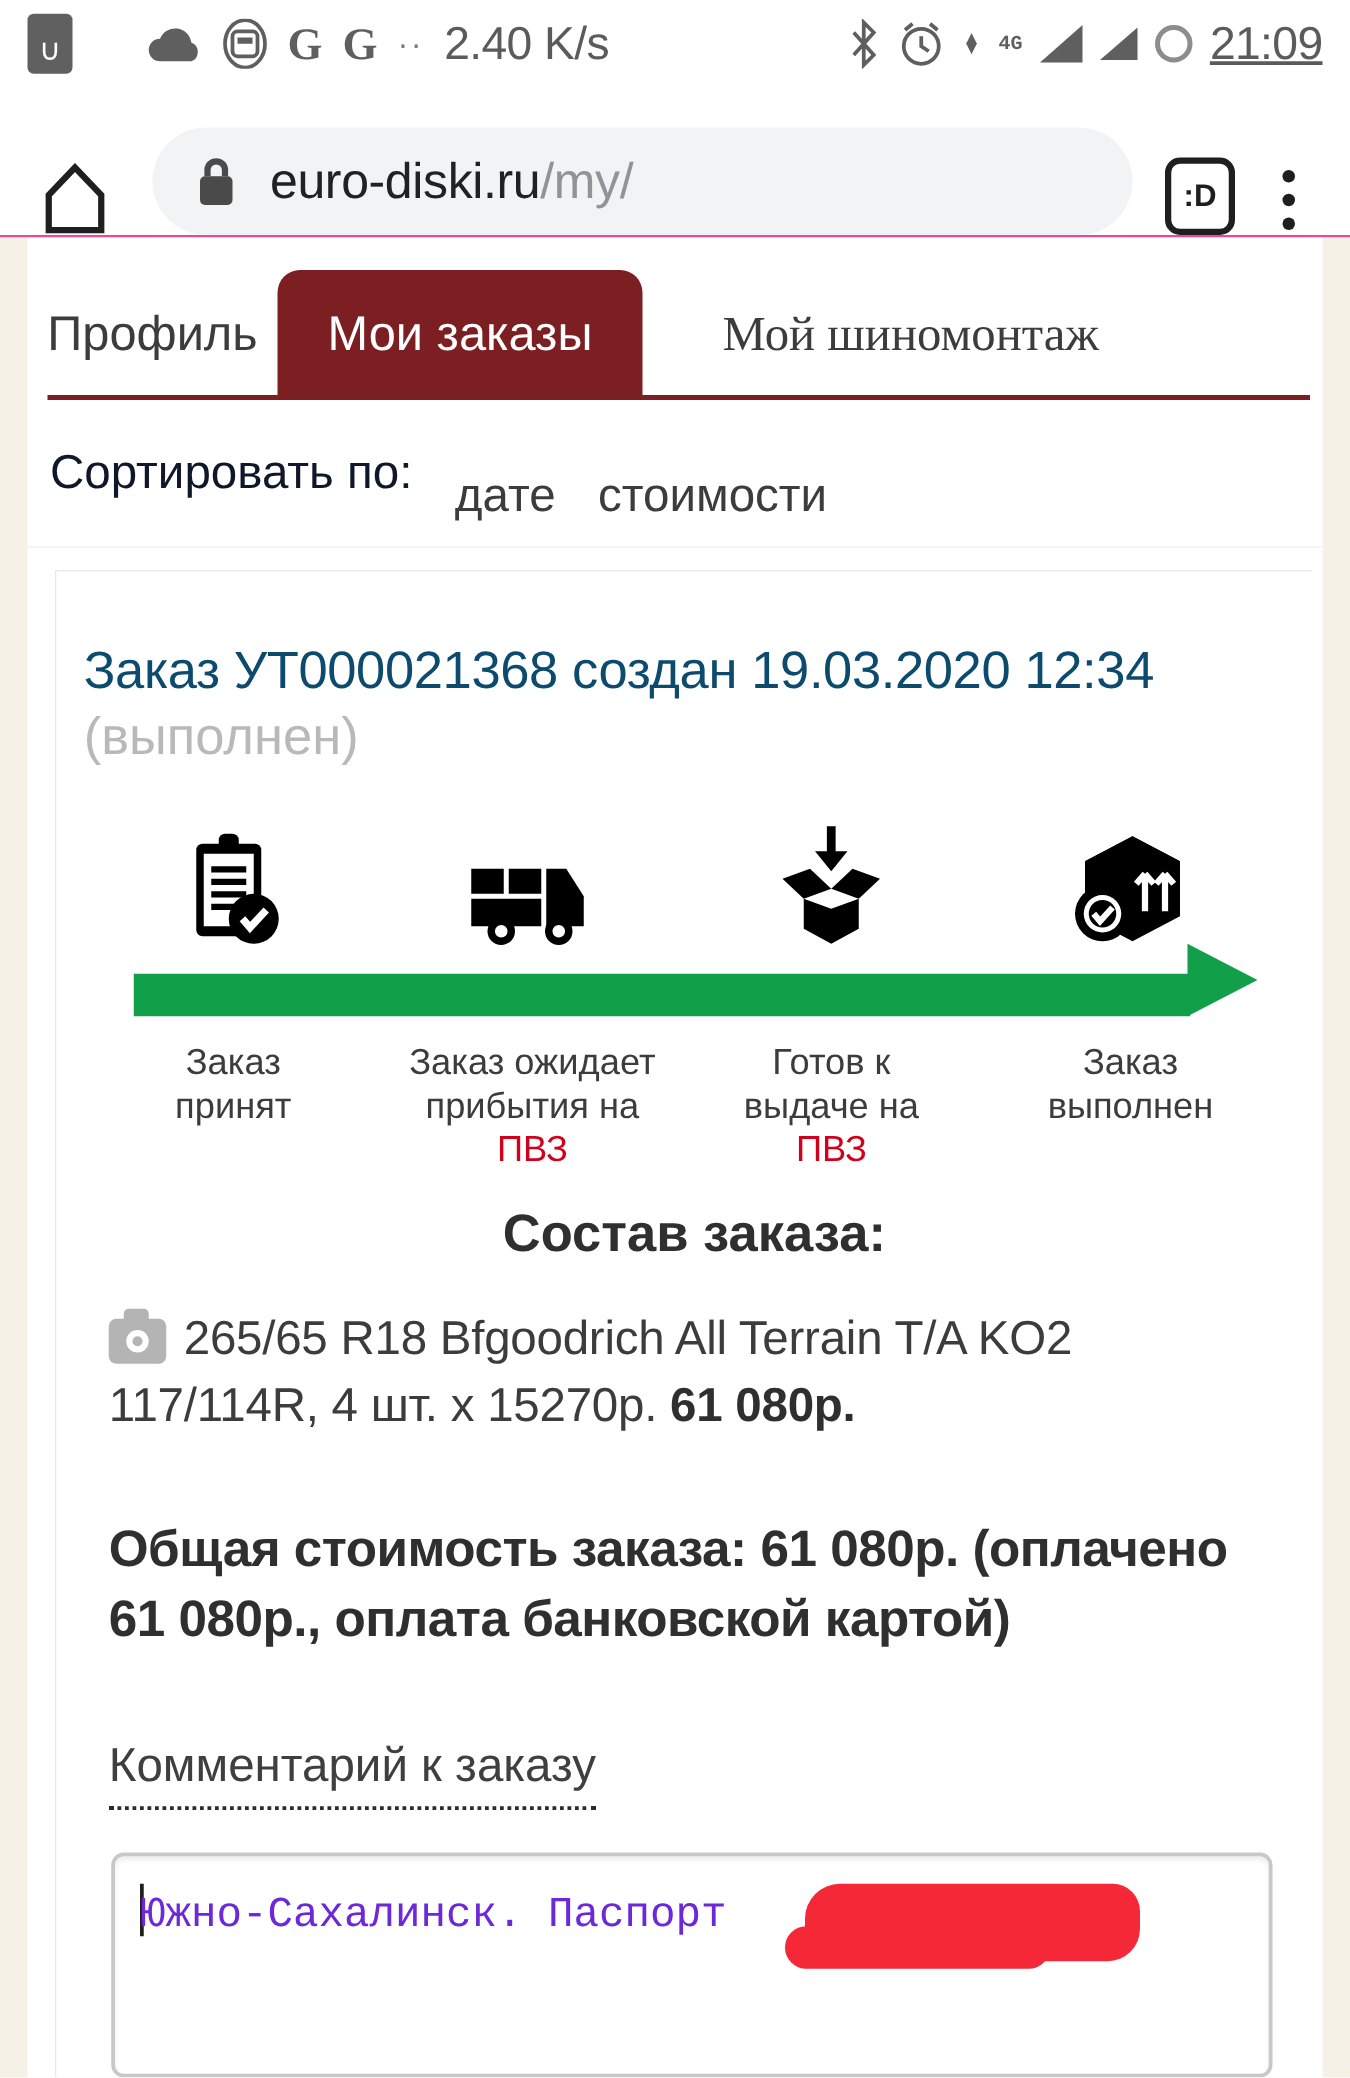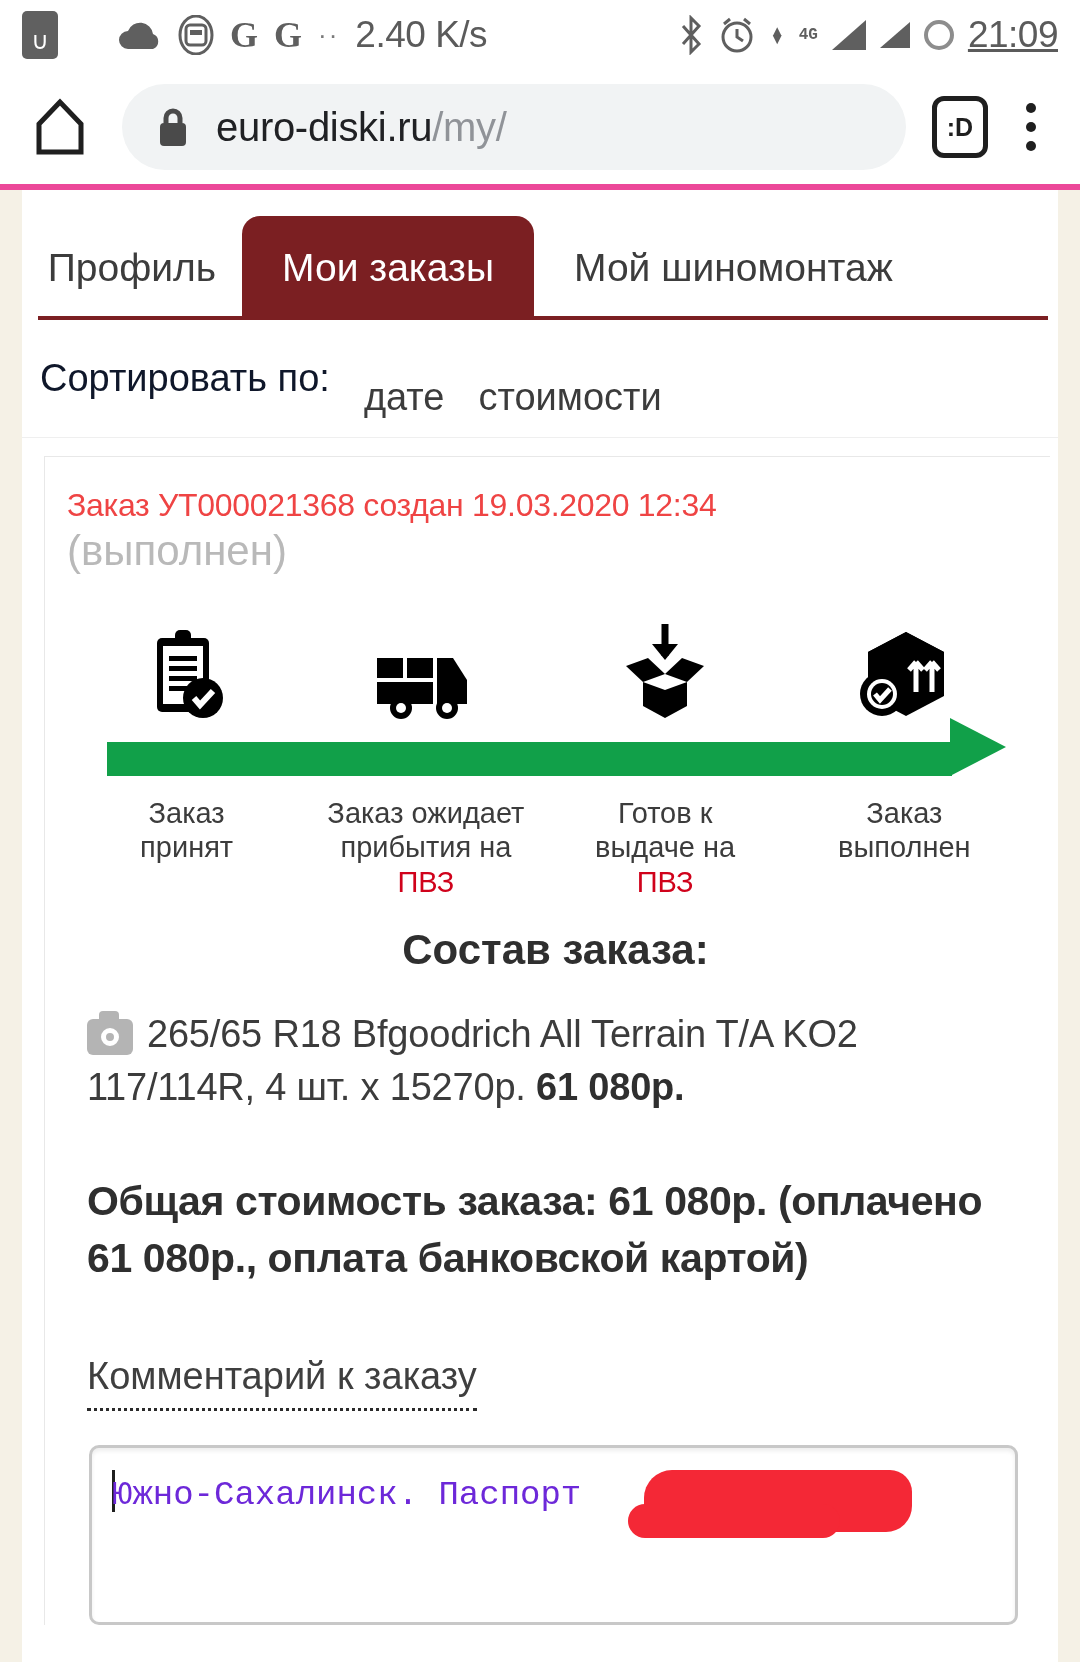--- a/index.html
+++ b/index.html
@@ -35,23 +35,23 @@
   .tri.small { border-width: 0 0 26px 30px; }
   .ring { width: 30px; height: 30px; border: 4px solid #8d8d8d; border-radius: 50%; }
   .fourg { font-size: 16px; font-weight: bold; color: #5f5f5f; line-height: 1; font-family: Liberation Mono, monospace; }
   .updown { display:flex; flex-direction:column; align-items:center; justify-content:center; line-height:0.55; font-size: 15px; color:#5f5f5f; }
   .dotsdots { font-size: 26px; color:#7a7a7a; letter-spacing: 2px; }
 
   
   .toolbar {
     height: 120px; width: 1080px;
     background: #ffffff;
-    display: flex; align-items: center;
+    display: flex; align-items: flex-end;
     padding: 0 30px;
-    border-bottom: 6px solid #ec4899;
+    border-bottom: 2px solid #ec4899;
   }
   .home-btn { width: 60px; display: flex; justify-content: center; align-items: center; }
   .urlbar {
     flex: 1; height: 86px; margin: 0 26px 0 32px;
     background: #f1f3f4; border-radius: 44px;
     display: flex; align-items: center; padding: 0 34px;
   }
   .lock { margin-right: 26px; display: flex; align-items: center; }
   .url { font-size: 40px; color: #202124; white-space: nowrap; letter-spacing: -0.3px; }
   .url .path { color: #909398; }
@@ -66,36 +66,36 @@
   
   .page { width: 1080px; height: 1472px; background: #f5f1e6; position: relative; overflow: hidden; }
   .content { position: absolute; left: 22px; top: 0; width: 1036px; bottom: 0; background: #ffffff; }
 
   
   .tabs { position: relative; height: 130px; display: flex; align-items: flex-end; padding: 0 0 0 0; }
   .tab {
     font-size: 39px; color: #3c3c3c; padding: 0 0 30px 0;
     display: flex; align-items: center; justify-content: center;
   }
-  .tab.t1 { width: 220px; }
+  .tab.t1 { width: 200px; }
   .tab.active {
     background: #7b1f22; color: #ffffff;
     border-radius: 18px 18px 0 0;
     width: 292px; height: 104px; padding: 0; align-self: flex-end;
   }
-  .tab.t3 { padding-left: 40px; }
+  .tab.t3 { padding-left: 64px; font-family: Liberation Serif, serif; }
   .tabs-rule { position: absolute; left: 16px; right: 10px; bottom: 0; height: 4px; background: #7b1f22; }
 
   .sortbar { height: 118px; display: flex; align-items: center; padding-left: 18px; gap: 0; border-bottom: 1px solid #efefef; }
   .sortbar .lbl { font-size: 38px; color: #0f172a; }
   .sortbar .opt { font-size: 38px; color: #3c3c3c; margin-left: 34px; margin-top: 38px; }
 
   
   .order-card { margin: 18px 8px 0 22px; background: #ffffff; border: 1px solid #e8e8e8; border-right: none; border-bottom:none; padding: 28px 26px 0 22px; }
-  .order-title { font-size: 32px; color: #ef4444; line-height: 1.25; letter-spacing: -0.3px; }
+  .order-title { font-size: 42px; color: #0c4a6e; line-height: 1.25; letter-spacing: -0.3px; margin-top: 25px; }
   .order-status { font-size: 42px; color: #b9b9b9; line-height: 1.25; }
 
   
   .tracker { margin-top: 44px; position: relative; height: 250px; }
   .steps-icons { display: flex; height: 100px; align-items: flex-end; }
   .step-col { flex: 1; display: flex; flex-direction: column; align-items: center; }
   .bar-wrap { position: relative; height: 52px; margin: 8px 18px 0 40px; }
   .bar { position: absolute; left: 0; top: 12px; height: 34px; background: #11a049; right: 54px; }
   .bar-head { position: absolute; right: 0; top: -12px; width: 0; height: 0;
     border-style: solid; border-width: 29px 0 29px 56px;

